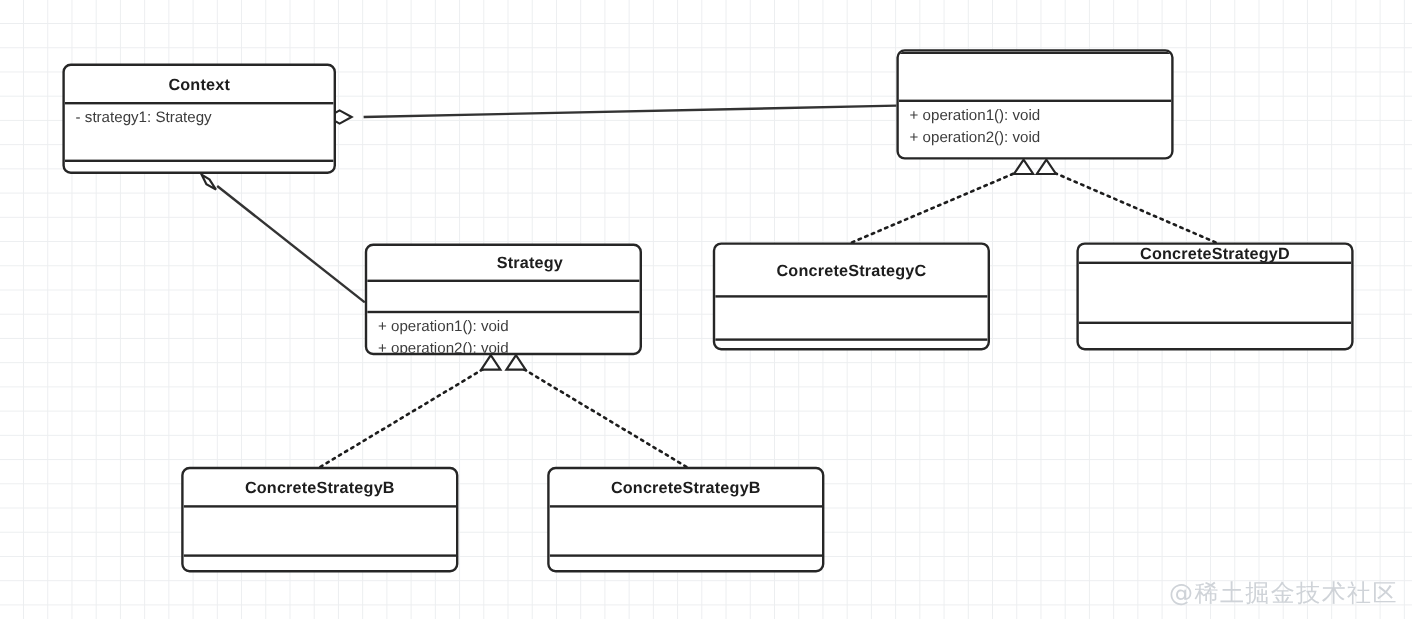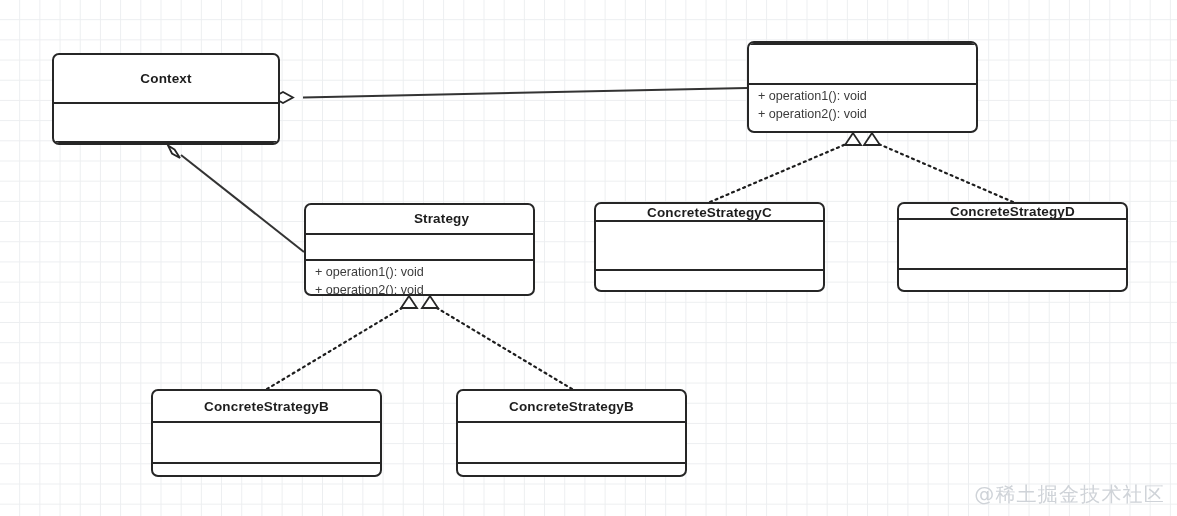--- a/index.html
+++ b/index.html
@@ -119,22 +119,23 @@
       <polygon points="853,133 845,145 861,145" fill="#ffffff" stroke="#262626" stroke-width="1.8"></polygon>
     </g>
 
     <g>
       <line x1="1013" y1="202" x2="874" y2="142" stroke="#1d1d1d" stroke-width="2.2" stroke-dasharray="2 4" stroke-linecap="round" fill="none"></line>
       <polygon points="872,133 864,145 880,145" fill="#ffffff" stroke="#262626" stroke-width="1.8"></polygon>
     </g>
   </svg>
 
   <div class="uml-class" style="left:52px; top:53px; width:228px; height:92px;">
-    <div class="uml-name" style="height:48px;">Context</div>
+    <div class="uml-name" style="height:30px;">Context</div>
     <div class="uml-compartment" style="height:39px;">
+      <div class="member">- strategy1: Strategy</div>
     </div>
     <div class="uml-compartment empty"></div>
   </div>
 
   <div class="uml-class" style="left:747px; top:41px; width:231px; height:92px;">
     <div class="uml-compartment empty" style="height:27px;"></div>
     <div class="uml-compartment" style="height:35px;">
       <div class="member">+ operation1(): void</div>
       <div class="member">+ operation2(): void</div>
     </div>
@@ -143,21 +144,21 @@
   <div class="uml-class" style="left:304px; top:203px; width:231px; height:93px;">
     <div class="uml-name" style="height:30px;margin-left:44px;">Strategy</div>
     <div class="uml-compartment empty" style="height:28px;"></div>
     <div class="uml-compartment" style="height:35px;">
       <div class="member">+ operation1(): void</div>
       <div class="member">+ operation2(): void</div>
     </div>
   </div>
 
   <div class="uml-class" style="left:594px; top:202px; width:231px; height:90px;">
-    <div class="uml-name" style="height:16px;">ConcreteStrategyC</div>
+    <div class="uml-name" style="height:42px;">ConcreteStrategyC</div>
     <div class="uml-compartment empty" style="height:30px;"></div>
     <div class="uml-compartment empty"></div>
   </div>
 
   <div class="uml-class" style="left:897px; top:202px; width:231px; height:90px;">
     <div class="uml-name" style="height:14px;">ConcreteStrategyD</div>
     <div class="uml-compartment empty" style="height:30px;"></div>
     <div class="uml-compartment empty"></div>
   </div>
 

